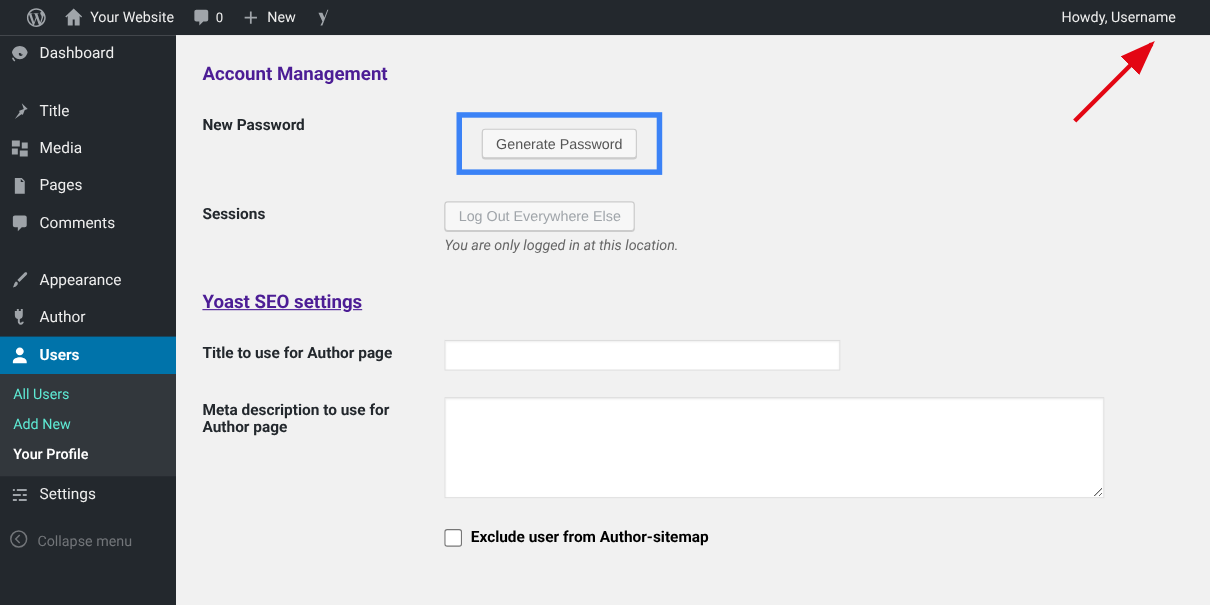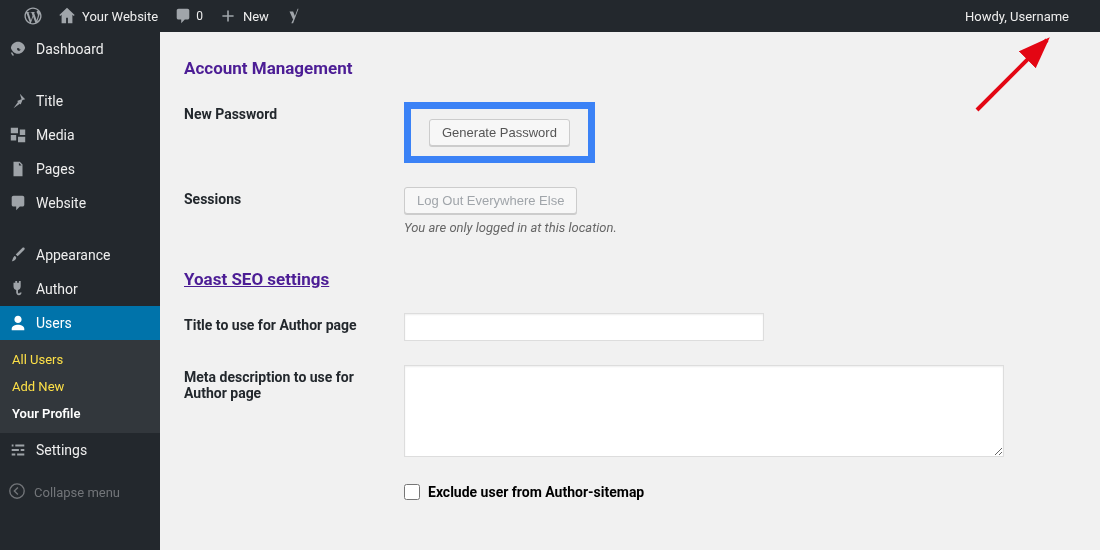--- a/index.html
+++ b/index.html
@@ -54,30 +54,30 @@
   height:34px;
   padding:0 8px 0 8px;
   color:#eee;
   cursor:pointer;
   position:relative;
   font-size:14px;
   text-align:right;
 }
 .menu-item .mi-icon{ width:20px; height:20px; display:flex; align-items:center; justify-content:center; fill:#9ea3a8; margin-right:8px;}
 .sep { height:6px; margin:6px 0; border-top:1px solid transparent;}
-.menu-item.current { background:#0073aa; color:#fff; font-weight:400;}
+.menu-item.current { background:#0073aa; color:#fff; font-weight:700;}
 .menu-item.current .mi-icon{ fill:#fff;}
 .menu-item.current::after{
   content:''; position:absolute; right:-8px; top:50%; transform:translateY(-50%);
   border:8px solid transparent; border-right-color:#f1f1f1;
 }
 .submenu { background:#32373c; padding:6px 0;}
 .submenu .sub-item{
   padding:6px 12px;
-  color:#fde047;
+  color:#5eead4;
   font-size:13px;
   cursor:pointer;
 }
 .submenu .sub-item.current { color:#fff; font-weight:600;}
 .collapse{
   display:flex; align-items:center;
   height:34px; padding:0 8px;
   color:#727579; cursor:pointer; font-size:13px;
   margin-top:8px;
 }
@@ -98,21 +98,21 @@
   width:220px; padding:10px 10px 18px 0; vertical-align:top; font-size:14px;
 }
 .form-table td{ padding:6px 10px 18px 0; vertical-align:top;}
 .button{
   background:#f7f7f7; border:1px solid #ccc; color:#555;
   padding:5px 12px; border-radius:3px; cursor:pointer; font-size:13px;
   box-shadow: 0 1px 0 #ccc;
 }
 .button.disabled{ color:#a0a5aa; cursor:default;}
 .description{ color:#666; font-style:italic; font-size:13px; margin-top:6px;}
-.highlight{ border:7px solid #3b82f6; padding:10px 18px; display:inline-block;}
+.highlight{ border:5px solid #3b82f6; padding:10px 18px; display:inline-block;margin-left:11px;}
 input.regular-text{
   width:360px; height:28px; border:1px solid #ddd; background:#fff; padding:3px 6px;
   box-shadow: inset 0 1px 2px rgba(0,0,0,.07);
 }
 textarea.large-text{
   width:600px; height:92px; border:1px solid #ddd; background:#fff; padding:4px 6px;
   box-shadow: inset 0 1px 2px rgba(0,0,0,.07);
   resize: both;
 }
 .checkbox-row{ display:flex; align-items:center;}
@@ -208,21 +208,21 @@
         </svg>
       </span>
     <span>Pages</span>
   </div>
   <div class="menu-item">
     <span class="mi-icon">
         <svg viewBox="0 0 20 20" width="18" height="18">
           <path d="M5 2h10c1.1 0 2 .9 2 2v8c0 1.1-.9 2-2 2h-3l-4 4v-4H5c-1.1 0-2-.9-2-2V4c0-1.1.9-2 2-2z"></path>
         </svg>
       </span>
-    <span>Website</span>
+    <span>Comments</span>
   </div>
   <div class="sep"></div>
   <div class="menu-item">
     <span class="mi-icon">
         <svg viewBox="0 0 20 20" width="18" height="18">
           <path d="M17 2c.6.6.6 1.5 0 2.1l-7.4 7.4-2.1-2.1L15 2c.5-.6 1.4-.6 2 0zM6 11c1.1 0 2 .9 2 2 0 2-3 4-5 4 1-1 1-4 3-6z"></path>
         </svg>
       </span>
     <span>Appearance</span>
   </div>

